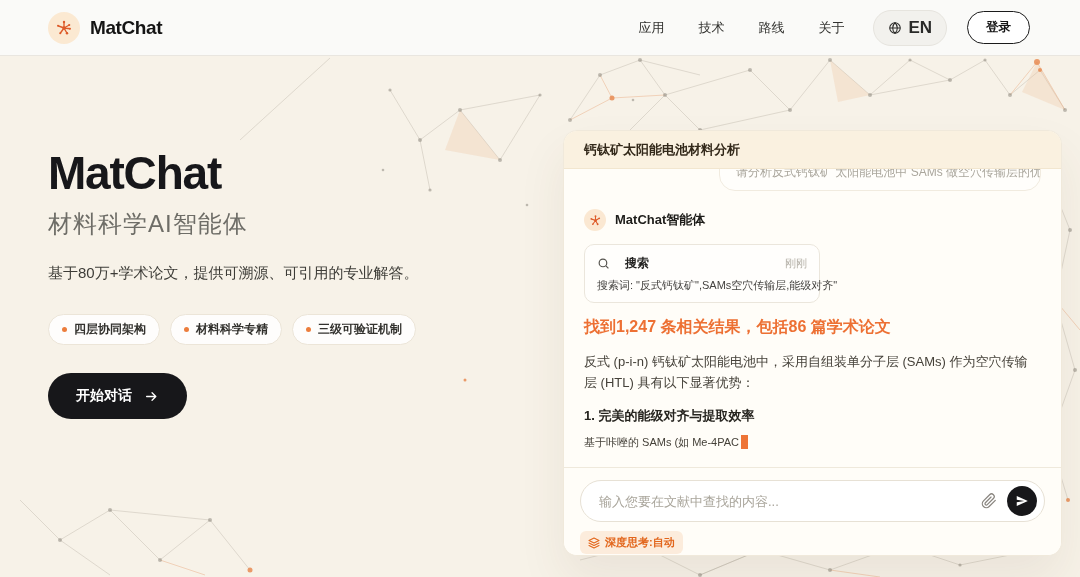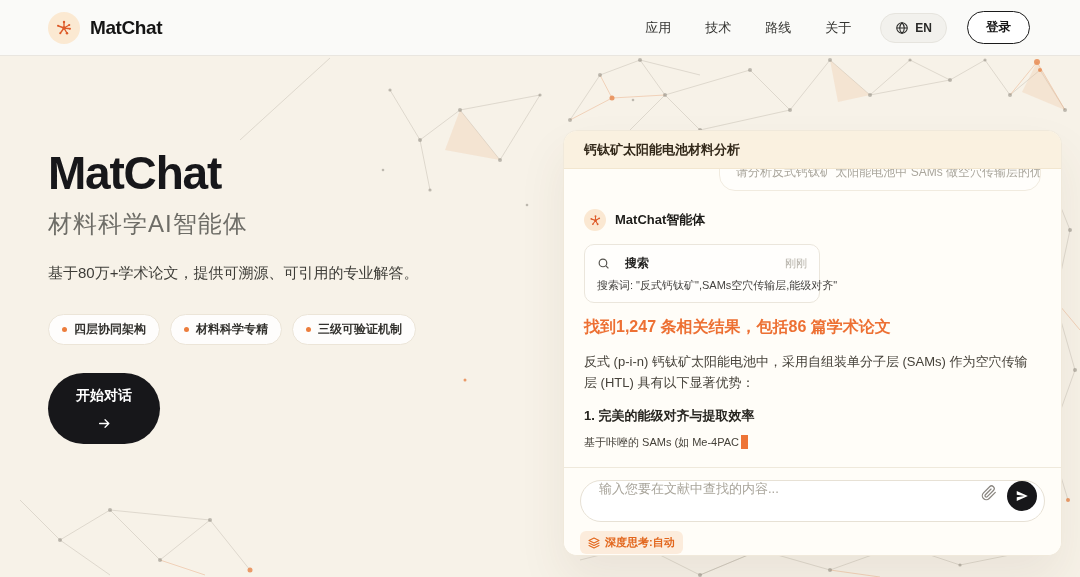--- a/index.html
+++ b/index.html
@@ -26,21 +26,21 @@
   }
   .brand-name { font-size:19px; font-weight:800; letter-spacing:-0.4px; color:#141414; }
   .nav-right { display:flex; align-items:center; gap:8px; }
   .nav-link {
     font-size:13px; color:#333330; padding:6px 13px; cursor:pointer;
     background:none; border:none; font-family:inherit;
   }
   .lang-pill {
     display:flex; align-items:center; gap:6px; margin-left:8px;
     background:#f2f1ed; border:1px solid #e6e4de; border-radius:999px;
-    padding:7px 14px; font-size:12px; font-weight:600; color:#2a2a28; cursor:pointer;
+    padding:7px 14px; font-size:17px; font-weight:600; color:#2a2a28; cursor:pointer;
   }
   .login-pill {
     margin-left:12px; background:#fff; border:1.5px solid #1b1b1b; border-radius:999px;
     padding:7px 18px; font-size:12.5px; font-weight:700; color:#161616; cursor:pointer;
     font-family:inherit;
   }
   
   .hero { position:absolute; left:48px; top:146px; width:430px; z-index:2; }
   .hero-title { font-size:46px; font-weight:800; letter-spacing:-1.2px; color:#17171a; }
   .hero-sub { font-size:24px; font-weight:500; color:#6e6d67; margin-top:8px; letter-spacing:1px; }
@@ -48,21 +48,21 @@
   .feature-row { display:flex; gap:10px; margin-top:28px; }
   .feature-pill {
     display:flex; align-items:center; gap:7px;
     background:rgba(255,255,255,.85); border:1px solid #ece5d8; border-radius:999px;
     padding:6px 13px; font-size:12px; font-weight:600; color:#33322e;
   }
   .dot { width:5px; height:5px; border-radius:50%; background:#ec7d3c; }
   .cta-btn {
     margin-top:28px; display:inline-flex; align-items:center; gap:12px;
     background:#17171a; color:#fff; border:none; border-radius:999px;
-    padding:14px 28px; font-size:14px; font-weight:700; cursor:pointer; font-family:inherit;flex-direction:column;
+    padding:14px 28px; font-size:14px; font-weight:700; cursor:pointer; font-family:inherit;
   }
   
   .chat-card {
     position:absolute; left:563px; top:130px; width:499px; height:426px; z-index:3;
     background:#fffdf8; border:1px solid #f0e9db; border-radius:14px;
     box-shadow:0 24px 48px rgba(90,70,40,.08);
     display:flex; flex-direction:column; overflow:hidden;
   }
   .chat-header {
     height:38px; flex:0 0 38px; background:#faf1e0; border-bottom:1px solid #f2e6cf;
@@ -93,21 +93,21 @@
   .search-query { margin-top:6px; font-size:11px; color:#454340; white-space:nowrap; }
   .result-line { margin-top:14px; font-size:16px; font-weight:600; color:#ed7033; }
   .answer-para { margin-top:13px; font-size:13px; color:#454139; line-height:1.65; width:452px; }
   .answer-head { margin-top:13px; font-size:13px; font-weight:700; color:#26241f; }
   .answer-typing { margin-top:10px; font-size:11px; color:#454139; display:flex; align-items:center; }
   .cursor { display:inline-block; width:7px; height:14px; background:#ee7436; margin-left:2px; }
   
   .chat-footer { flex:0 0 88px; border-top:1px solid #efe9dc; padding:12px 16px 0; background:#fffdf8; }
   .input-pill {
     height:42px; border:1px solid #e7e1d5; border-radius:22px; background:#fff;
-    display:flex; align-items:flex-start; padding:0 7px 0 18px;
+    display:flex; align-items:center; padding:0 7px 0 18px;
   }
   .chat-input {
     flex:1; border:none; outline:none; background:transparent;
     font-size:13px; color:#333; font-family:inherit;
   }
   .chat-input::placeholder { color:#a9a59b; }
   .clip-btn { background:none; border:none; cursor:pointer; display:flex; padding:4px; margin-right:6px; }
   .send-btn {
     width:30px; height:30px; border-radius:50%; background:#17171a; border:none; cursor:pointer;
     display:flex; align-items:center; justify-content:center;

